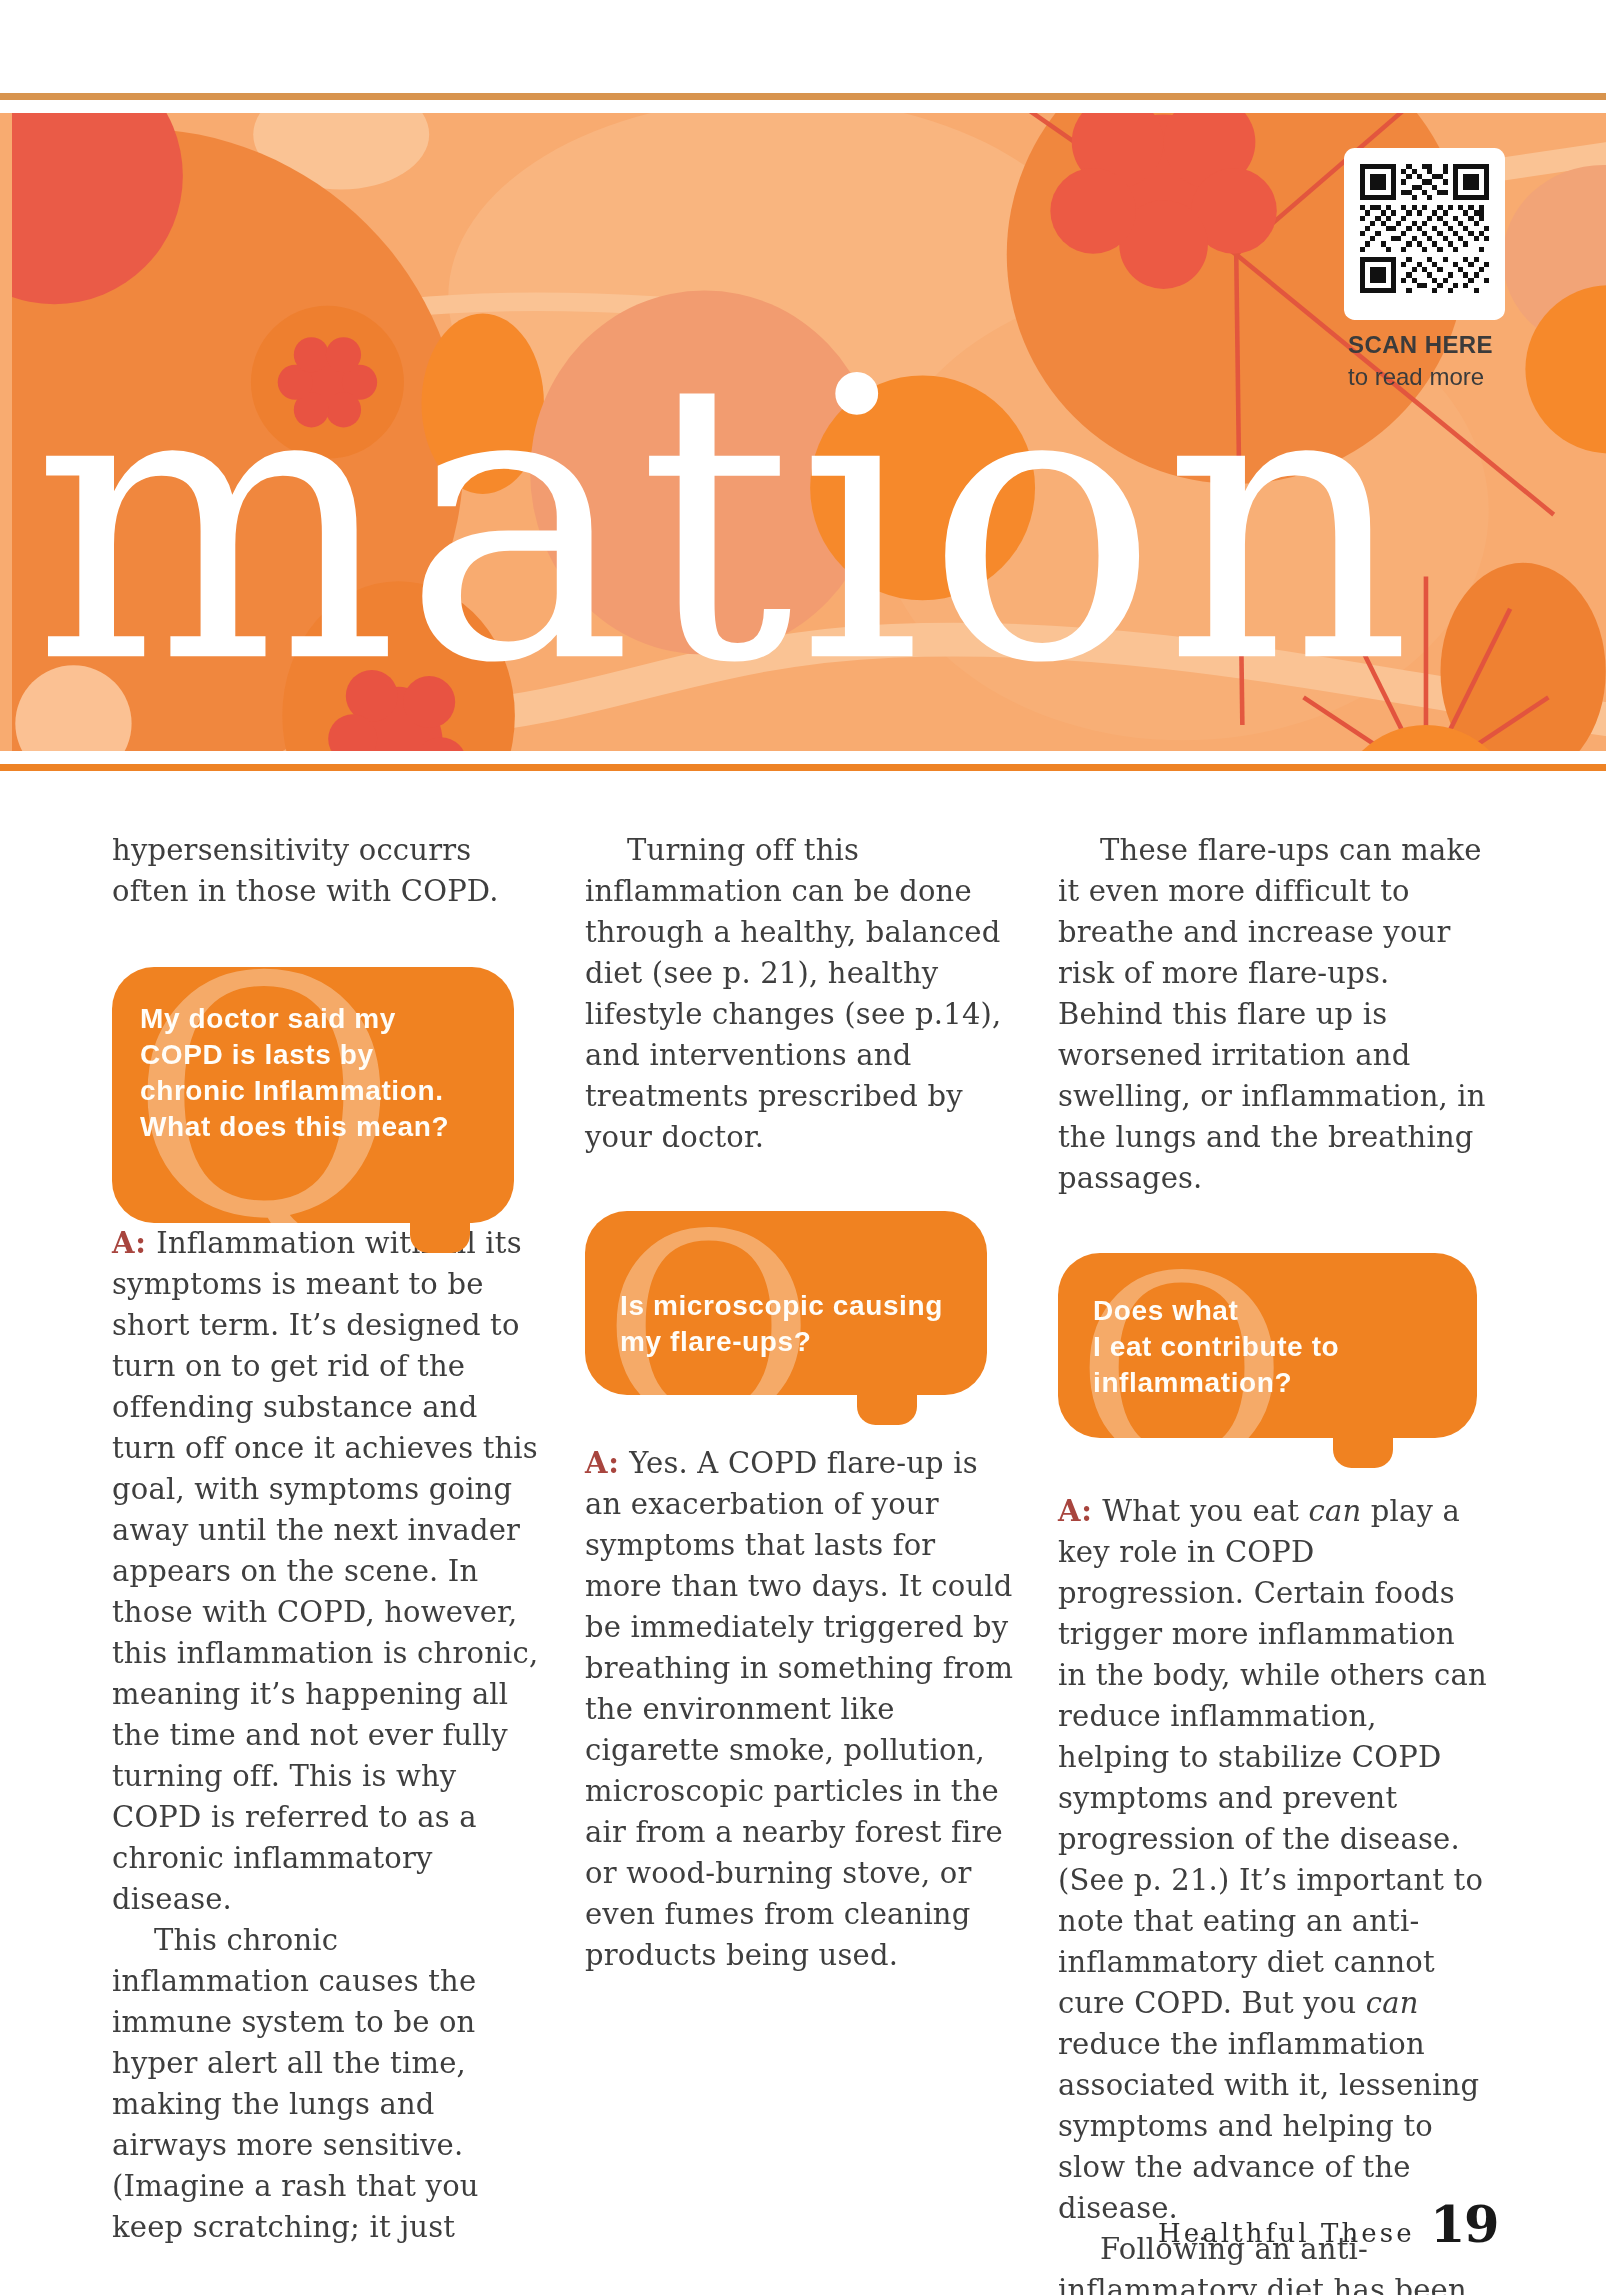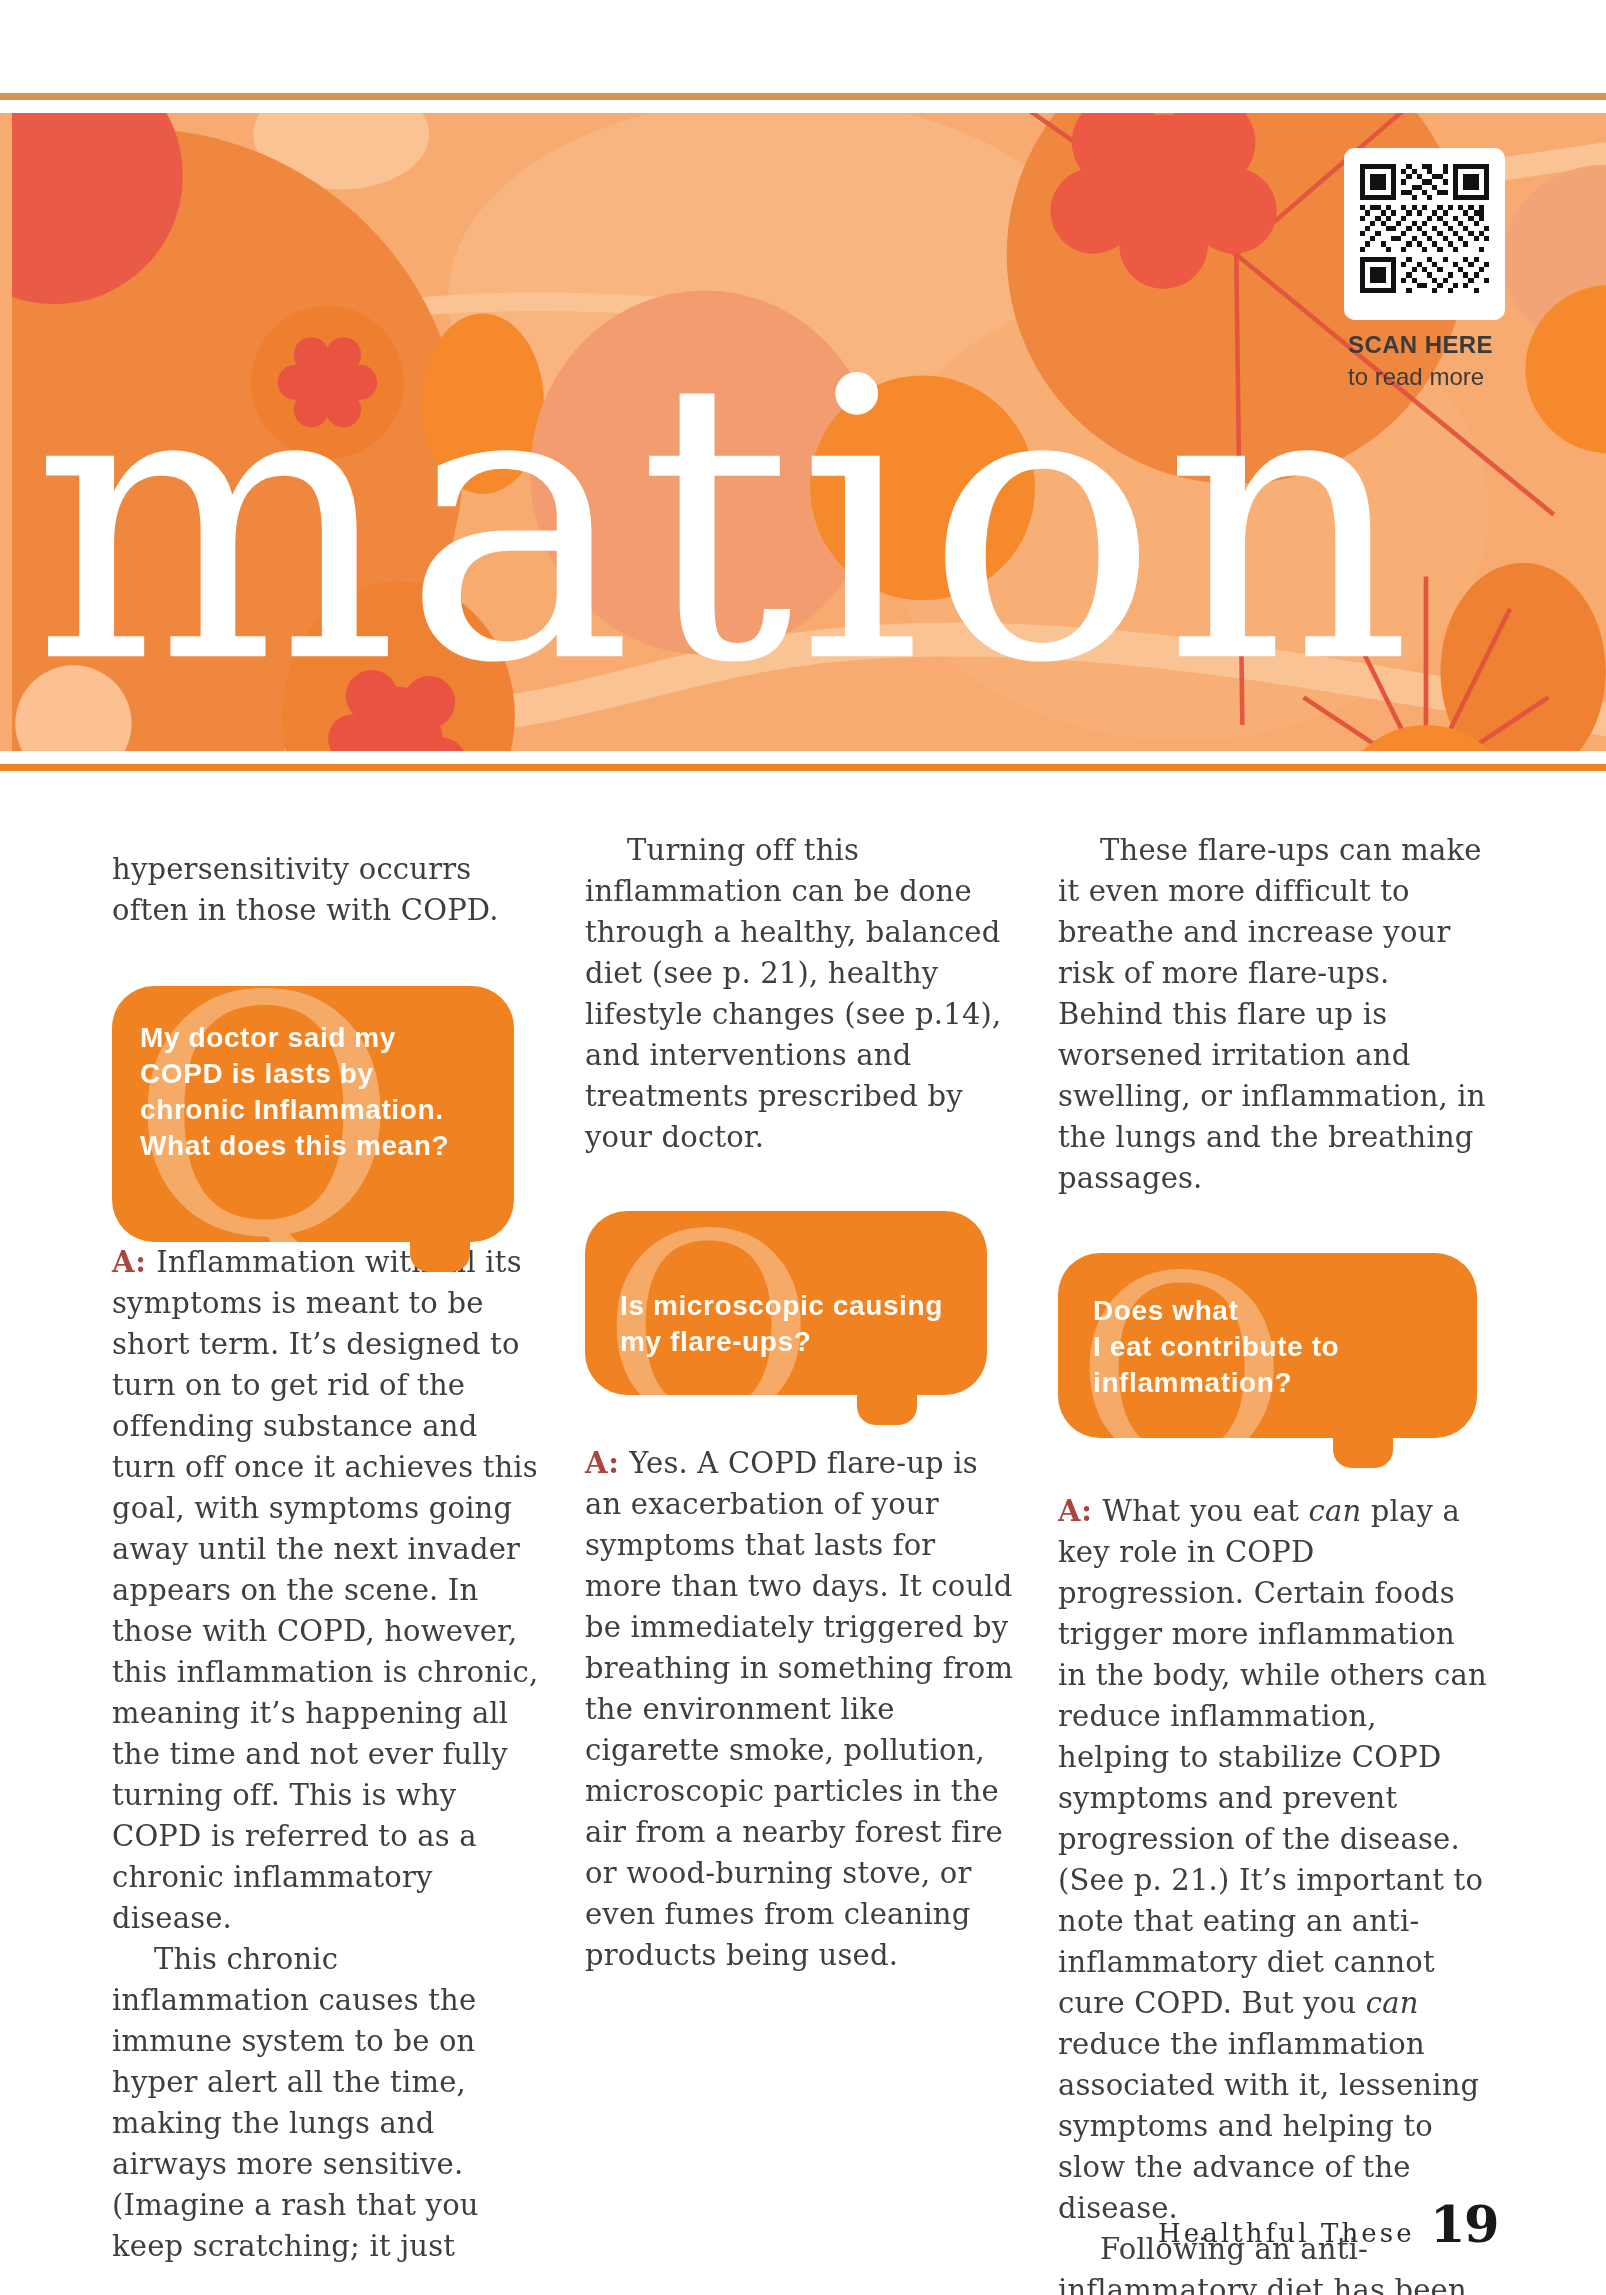--- a/index.html
+++ b/index.html
@@ -21,21 +21,21 @@
   }
   .qr-panel svg{position:absolute;left:16px;top:16px;}
   .scan-block{
     position:absolute;left:1348px;top:329px;width:199px;
     font-family:"Liberation Sans","DejaVu Sans",sans-serif;color:#3B3B3B;
     line-height:32px;font-size:24px;
   }
   .scan-block .l1{font-weight:bold;letter-spacing:0.4px;}
 
   .col{position:absolute;top:830px;width:430px;font-size:29px;line-height:41px;color:#3E3E3E;letter-spacing:0.2px;}
-  .col1{left:112px;margin-top:19px;} .col2{left:585px;} .col3{left:1058px;}
+  .col1{left:112px;} .col2{left:585px;} .col3{left:1058px;}
   .col p{margin:0;}
   .indent{text-indent:42px;}
 
   .alabel{color:#A8453E;font-weight:bold;letter-spacing:0.8px;}
   .ital{font-style:italic;}
 
   .bubble{position:relative;}
   .bubble-body{
     position:relative;overflow:hidden;border-radius:42px;background:#F08221;
     color:#FFFDF8;font-family:"Liberation Sans","DejaVu Sans",sans-serif;

